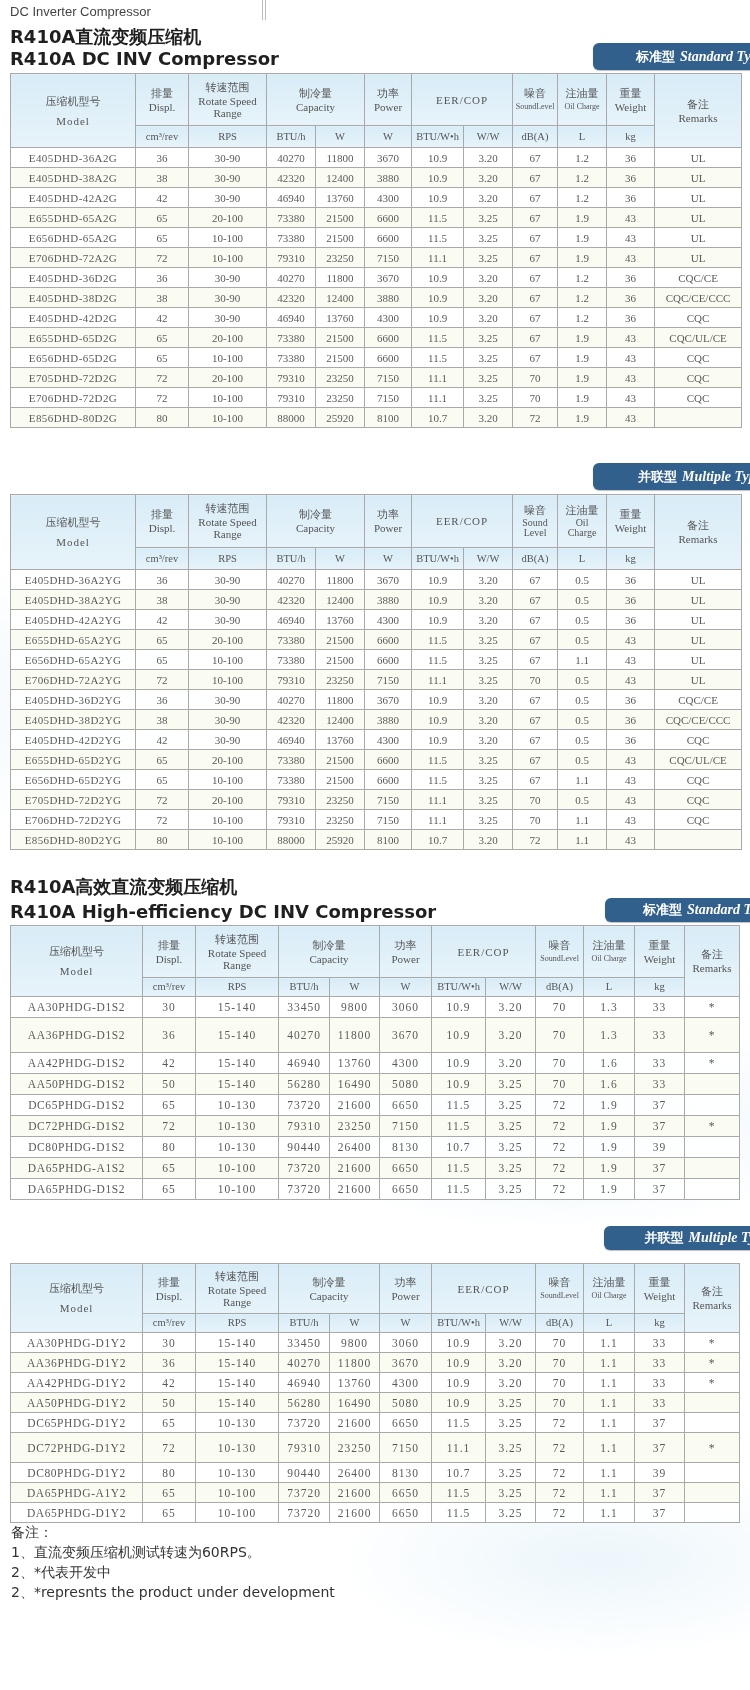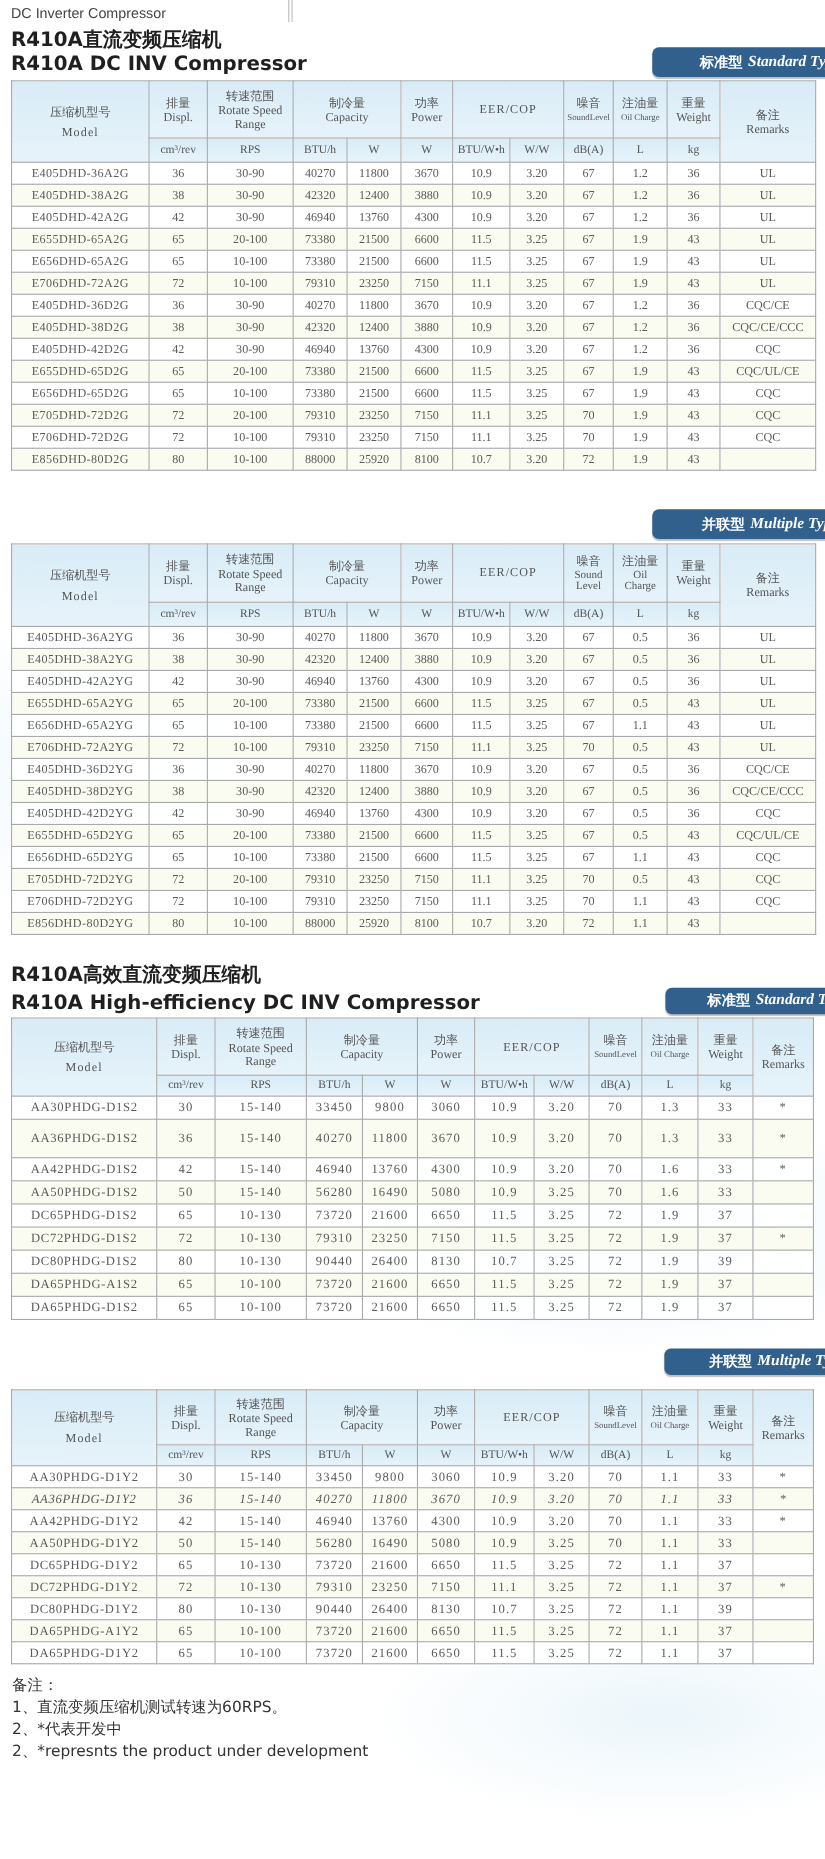--- a/index.html
+++ b/index.html
@@ -904,21 +904,21 @@
         <td>33450</td>
         <td>9800</td>
         <td>3060</td>
         <td>10.9</td>
         <td>3.20</td>
         <td>70</td>
         <td>1.1</td>
         <td>33</td>
         <td>*</td>
       </tr>
-      <tr style="height: 20px; font-style: italic;">
+      <tr style="height: 20px;">
         <td>AA36PHDG-D1Y2</td>
         <td>36</td>
         <td>15-140</td>
         <td>40270</td>
         <td>11800</td>
         <td>3670</td>
         <td>10.9</td>
         <td>3.20</td>
         <td>70</td>
         <td>1.1</td>
@@ -960,21 +960,21 @@
         <td>73720</td>
         <td>21600</td>
         <td>6650</td>
         <td>11.5</td>
         <td>3.25</td>
         <td>72</td>
         <td>1.1</td>
         <td>37</td>
         <td></td>
       </tr>
-      <tr style="height: 20px; padding-left: 12px;">
+      <tr style="height: 30px; padding-left: 12px;">
         <td>DC72PHDG-D1Y2</td>
         <td>72</td>
         <td>10-130</td>
         <td>79310</td>
         <td>23250</td>
         <td>7150</td>
         <td>11.1</td>
         <td>3.25</td>
         <td>72</td>
         <td>1.1</td>

